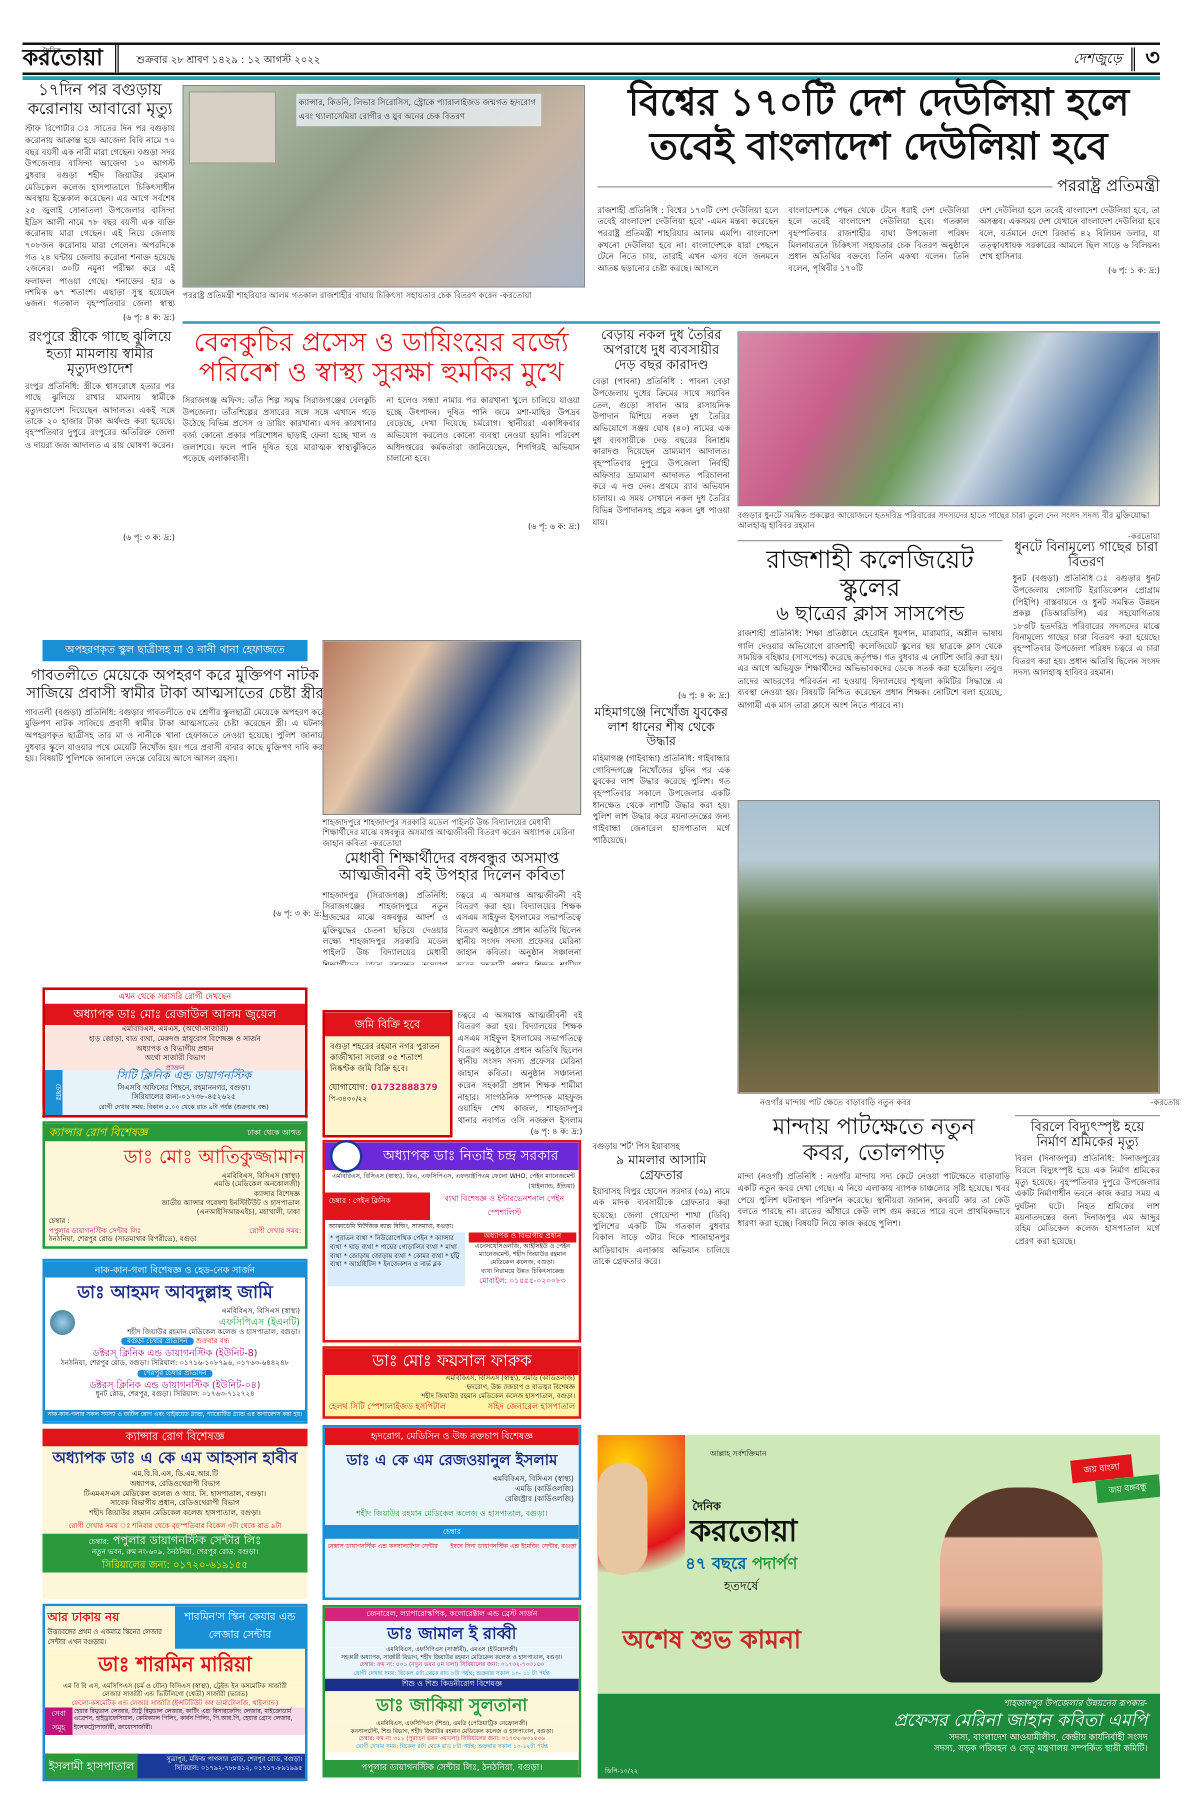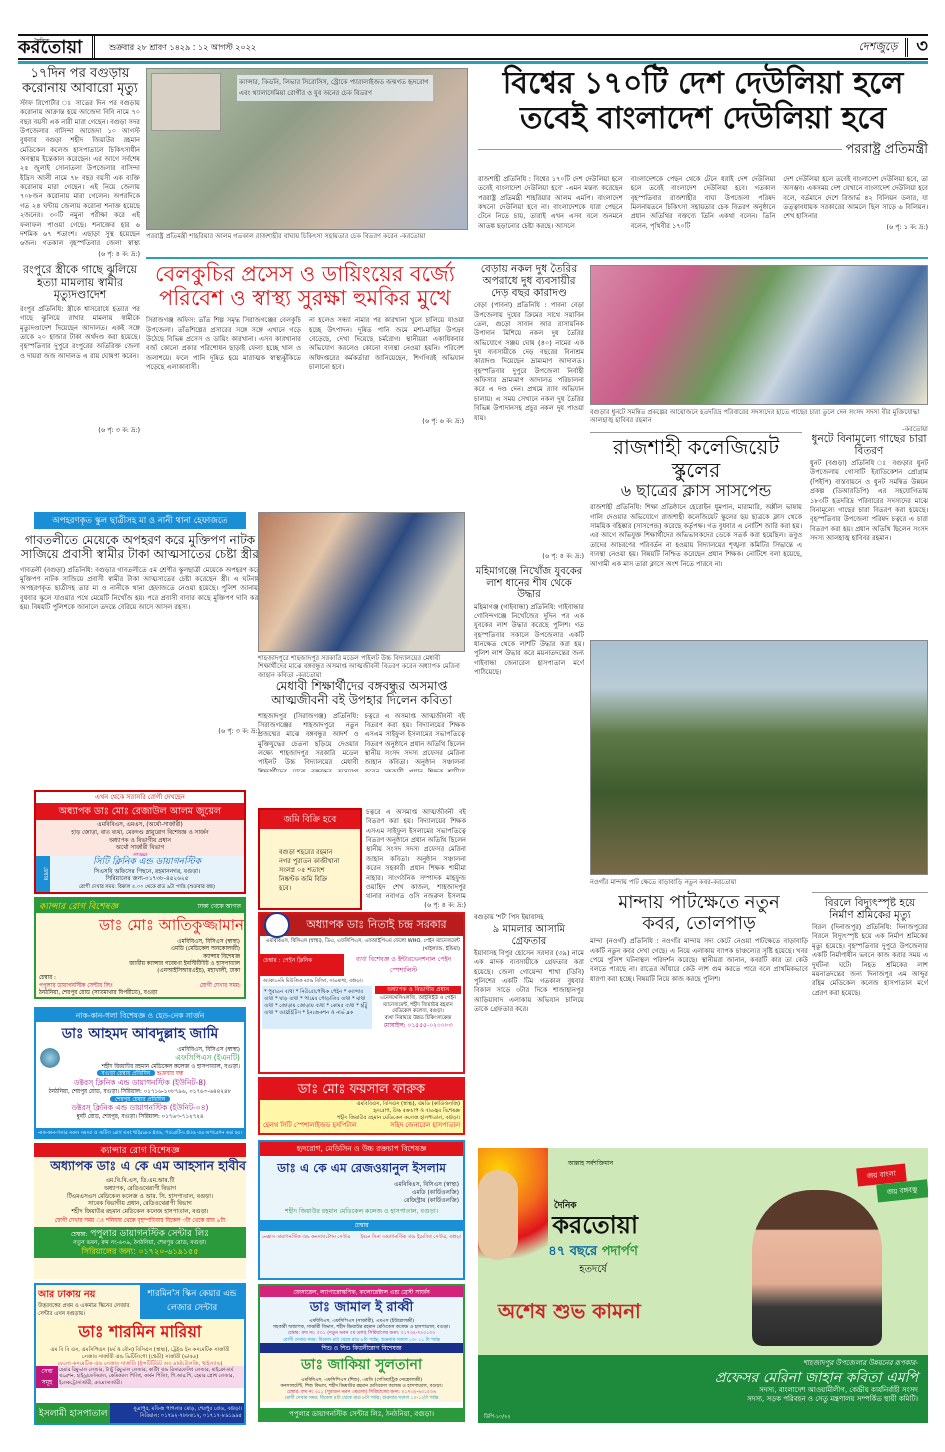--- a/index.html
+++ b/index.html
@@ -52,21 +52,21 @@
   <span>-করতোয়া</span>
 </div>
 
 <div class="abs" style="left:478px;top:66px;width:450px">
   <div class="h-big" style="font-size:30px;font-weight:bold">বিশ্বের ১৭০টি দেশ দেউলিয়া হলে</div>
   <div class="h-big" style="font-size:30px;font-weight:bold">তবেই বাংলাদেশ দেউলিয়া হবে</div>
   <div style="display:flex;align-items:center;margin-top:4px">
     <div class="rule" style="flex:1"></div>
     <div style="font-size:13px;font-family:'DejaVu Serif',serif;padding-left:4px">পররাষ্ট্র প্রতিমন্ত্রী</div>
   </div>
-  <div style="display:flex;gap:8px;margin-top:15px">
+  <div style="display:flex;gap:8px;margin-top:4px">
     <div class="body-text" style="flex:1">রাজশাহী প্রতিনিধি : বিশ্বের ১৭০টি দেশ দেউলিয়া হলে তবেই বাংলাদেশ দেউলিয়া হবে' -এমন মন্তব্য করেছেন পররাষ্ট্র প্রতিমন্ত্রী শাহরিয়ার আলম এমপি। বাংলাদেশ কখনো দেউলিয়া হবে না। বাংলাদেশকে যারা পেছনে টেনে নিতে চায়, তারাই এখন এসব বলে জনমনে আতঙ্ক ছড়ানোর চেষ্টা করছে। আসলে</div>
     <div class="body-text" style="flex:1">বাংলাদেশকে পেছন থেকে টেনে ধরাই দেশ দেউলিয়া হলে তবেই বাংলাদেশ দেউলিয়া হবে। গতকাল বৃহস্পতিবার রাজশাহীর বাঘা উপজেলা পরিষদ মিলনায়তনে চিকিৎসা সহায়তার চেক বিতরণ অনুষ্ঠানে প্রধান অতিথির বক্তব্যে তিনি একথা বলেন। তিনি বলেন, পৃথিবীর ১৭০টি</div>
     <div style="flex:1">
       <div class="body-text">দেশ দেউলিয়া হলে তবেই বাংলাদেশ দেউলিয়া হবে, তা অসম্ভব। একসময় দেশ যেখানে বাংলাদেশ দেউলিয়া হবে বলে, বর্তমানে দেশে রিজার্ভ ৪২ বিলিয়ন ডলার, যা তত্ত্বাবধায়ক সরকারের আমলে ছিল সাড়ে ৬ বিলিয়ন। শেখ হাসিনার</div>
       <div class="cont">(৬ পৃ: ১ ক: দ্র:)</div>
     </div>
   </div>
 </div>
 
 <div class="abs" style="left:146px;top:257px;width:782px;height:2px;background:#2a9fb5"></div>
@@ -104,21 +104,21 @@
   <div class="body-text" style="margin-top:3px;height:160px;overflow:hidden">রাজশাহী প্রতিনিধি: শিক্ষা প্রতিষ্ঠানে হেরোইন ধূমপান, মারামারি, অশ্লীল ভাষায় গালি দেওয়ার অভিযোগে রাজশাহী কলেজিয়েট স্কুলের ছয় ছাত্রকে ক্লাস থেকে সাময়িক বহিষ্কার (সাসপেন্ড) করেছে কর্তৃপক্ষ। গত বুধবার এ নোটিশ জারি করা হয়। এর আগে অভিযুক্ত শিক্ষার্থীদের অভিভাবকদের ডেকে সতর্ক করা হয়েছিল। তবুও তাদের আচরণের পরিবর্তন না হওয়ায় বিদ্যালয়ের শৃঙ্খলা কমিটির সিদ্ধান্তে এ ব্যবস্থা নেওয়া হয়। বিষয়টি নিশ্চিত করেছেন প্রধান শিক্ষক। নোটিশে বলা হয়েছে, আগামী এক মাস তারা ক্লাসে অংশ নিতে পারবে না।</div>
   <div class="cont">(৬ পৃ: ৩ ক: দ্র:)</div>
 </div>
 
 <div class="abs" style="left:810px;top:432px;width:118px">
   <div class="h-big" style="font-size:10.5px">ধুনটে বিনামূল্যে গাছের চারা বিতরণ</div>
   <div class="body-text" style="margin-top:3px;height:185px;overflow:hidden">ধুনট (বগুড়া) প্রতিনিধি ঃ বগুড়ার ধুনট উপজেলায় গোসাটি ইরাডিকেশন প্রোগ্রাম (পিইপি) বাস্তবায়নে ও ধুনট সমন্বিত উন্নয়ন প্রকল্প (ডিআরডিপি) এর সহযোগিতায় ১৮৩টি হতদরিদ্র পরিবারের সদস্যদের মাঝে বিনামূল্যে গাছের চারা বিতরণ করা হয়েছে। বৃহস্পতিবার উপজেলা পরিষদ চত্বরে এ চারা বিতরণ করা হয়। প্রধান অতিথি ছিলেন সংসদ সদস্য আলহাজ্ব হাবিবর রহমান।</div>
 </div>
 
 <div class="abs photo" style="left:590px;top:640px;width:338px;height:235px;background:linear-gradient(180deg,#a8c0d0 0%,#b9ccd6 20%,#5f7a48 40%,#3e5a2e 65%,#7a6a48 100%)"></div>
-<div class="abs caption" style="left:590px;top:878px;width:338px;display:flex;">
+<div class="abs caption" style="left:608px;top:878px;width:338px;display:flex;justify-content:space-between">
   <span>নওগাঁর মান্দায় পাট ক্ষেতে বাড়াবাড়ি নতুন কবর</span>
   <span>-করতোয়া</span>
 </div>
 
 <div class="abs" style="left:590px;top:892px;width:218px">
   <div class="h-big" style="font-size:18px">মান্দায় পাটক্ষেতে নতুন</div>
   <div class="h-big" style="font-size:18px">কবর, তোলপাড়</div>
   <div class="body-text" style="margin-top:4px;height:165px;overflow:hidden">মান্দা (নওগাঁ) প্রতিনিধি : নওগাঁর মান্দায় সদ্য কেটে নেওয়া পাটক্ষেতে বাড়াবাড়ি একটি নতুন কবর দেখা গেছে। এ নিয়ে এলাকায় ব্যাপক চাঞ্চল্যের সৃষ্টি হয়েছে। খবর পেয়ে পুলিশ ঘটনাস্থল পরিদর্শন করেছে। স্থানীয়রা জানান, কবরটি কার তা কেউ বলতে পারছে না। রাতের আঁধারে কেউ লাশ গুম করতে পারে বলে প্রাথমিকভাবে ধারণা করা হচ্ছে। বিষয়টি নিয়ে কাজ করছে পুলিশ।</div>
 </div>
 
@@ -146,21 +146,21 @@
   <div class="h-big" style="font-size:12px">মেধাবী শিক্ষার্থীদের বঙ্গবন্ধুর অসমাপ্ত</div>
   <div class="h-big" style="font-size:12px">আত্মজীবনী বই উপহার দিলেন কবিতা</div>
   <div style="display:flex;gap:6px;margin-top:4px">
     <div class="body-text" style="flex:1;height:60px;overflow:hidden">শাহজাদপুর (সিরাজগঞ্জ) প্রতিনিধি: সিরাজগঞ্জের শাহজাদপুরে নতুন প্রজন্মের মাঝে বঙ্গবন্ধুর আদর্শ ও মুক্তিযুদ্ধের চেতনা ছড়িয়ে দেওয়ার লক্ষ্যে শাহজাদপুর সরকারি মডেল পাইলট উচ্চ বিদ্যালয়ের মেধাবী শিক্ষার্থীদের মাঝে বঙ্গবন্ধুর অসমাপ্ত আত্মজীবনী বিতরণ করা হয়েছে।</div>
     <div class="body-text" style="flex:1;height:60px;overflow:hidden">চত্বরে এ অসমাপ্ত আত্মজীবনী বই বিতরণ করা হয়। বিদ্যালয়ের শিক্ষক এসএম সাইফুল ইসলামের সভাপতিত্বে বিতরণ অনুষ্ঠানে প্রধান অতিথি ছিলেন স্থানীয় সংসদ সদস্য প্রফেসর মেরিনা জাহান কবিতা। অনুষ্ঠান সঞ্চালনা করেন সহকারী প্রধান শিক্ষক শামীমা নাহার। সাংগঠনিক সম্পাদক মাহফুজ ওয়াহিদ শেখ কাজল, শাহজাদপুর থানার নবাগত ওসি নজরুল ইসলাম মুখ প্রমুখ। এ সময় অতিথিবৃন্দ আলোচনা শেষে সরকারি মডেল পাইলট উচ্চ</div>
   </div>
 </div>
 
 <div class="abs ad" style="left:258px;top:808px;width:104px;height:102px;background:#fff6cf">
   <div style="background:#e0141a;color:#fff;text-align:center;font-size:9px;padding:2px">জমি বিক্রি হবে</div>
-  <div style="font-size:6.5px;padding:19px;line-height:1.4">বগুড়া শহরের রহমান নগর পুরাতন কাজীখানা সংলগ্ন ০৫ শতাংশ নিষ্কণ্টক জমি বিক্রি হবে।</div>
+  <div style="font-size:6.5px;padding:4px;line-height:1.4">বগুড়া শহরের রহমান নগর পুরাতন কাজীখানা সংলগ্ন ০৫ শতাংশ নিষ্কণ্টক জমি বিক্রি হবে।</div>
   <div style="font-size:7px;padding:0 3px"><span>যোগাযোগ:</span> <b style="color:#d4237a">01732888379</b></div>
   <div style="font-size:5.5px;padding:0 3px">পি-৩৪৩০/২২</div>
 </div>
 <div class="abs" style="left:366px;top:808px;width:100px;height:102px">
   <div class="body-text" style="height:92px;overflow:hidden">চত্বরে এ অসমাপ্ত আত্মজীবনী বই বিতরণ করা হয়। বিদ্যালয়ের শিক্ষক এসএম সাইফুল ইসলামের সভাপতিত্বে বিতরণ অনুষ্ঠানে প্রধান অতিথি ছিলেন স্থানীয় সংসদ সদস্য প্রফেসর মেরিনা জাহান কবিতা। অনুষ্ঠান সঞ্চালনা করেন সহকারী প্রধান শিক্ষক শামীমা নাহার। সাংগঠনিক সম্পাদক মাহফুজ ওয়াহিদ শেখ কাজল, শাহজাদপুর থানার নবাগত ওসি নজরুল ইসলাম মুখ প্রমুখ। এ সময় অতিথিবৃন্দ আলোচনা শেষে সরকারি মডেল পাইলট উচ্চ</div>
   <div class="cont">(৬ পৃ: ৪ ক: দ্র:)</div>
 </div>
 
 <div class="abs ad" style="left:34px;top:790px;width:212px;height:95px;background:#fce6df">
   <div style="font-size:6.5px;text-align:center;color:#c00;background:#fff">এখন থেকে সরাসরি রোগী দেখছেন</div>
@@ -224,21 +224,21 @@
     <div>ঠনঠনিয়া, শেরপুর রোড, বগুড়া। সিরিয়াল: ০১৭১৬-১০৮৭৯৬, ০১৭৬৩-৬৪৪২৪৮</div>
     <span style="background:#1a8fd6;color:#fff;padding:0 5px;border-radius:5px">শেরপুর চেম্বার প্রতিদিন</span>
     <div style="color:#a0168a;font-size:7.5px">ডক্টরস্ ক্লিনিক এন্ড ডায়াগনস্টিক (ইউনিট-০৪)</div>
     <div>ধুনট রোড, শেরপুর, বগুড়া। সিরিয়াল: ০১৭৬৩-৭১২৭২৪</div>
   </div>
   <div style="position:absolute;bottom:0;left:0;right:0;background:#1a8fd6;color:#fff;font-size:4.8px;text-align:center;height:9px;line-height:9px;overflow:hidden">নাক-কান-গলার সকল সমস্যা ও জটিল রোগ এবং থাইরয়েড গ্ল্যান্ড, প্যারোটিড গ্ল্যান্ড এর অপারেশন করা হয়।</div>
 </div>
 
 <div class="abs" style="left:34px;top:1143px;width:212px;height:136px;background:#fdf6d8">
   <div style="background:#e0141a;color:#fff;font-size:9px;text-align:center;height:14px;line-height:14px">ক্যান্সার রোগ বিশেষজ্ঞ</div>
-  <div style="color:#1a2f8a;font-size:12.5px;text-align:right;font-weight:bold">অধ্যাপক ডাঃ এ কে এম আহসান হাবীব</div>
+  <div style="color:#1a2f8a;font-size:12.5px;text-align:center;font-weight:bold">অধ্যাপক ডাঃ এ কে এম আহসান হাবীব</div>
   <div style="font-size:5.8px;text-align:center;line-height:1.35" id="habib-lines">
       <div>এম.বি.বি.এস, ডি.এম.আর.টি</div>
       <div>অধ্যাপক, রেডিওথেরাপী বিভাগ</div>
       <div>টিএমএসএস মেডিকেল কলেজ ও আর. সি. হাসপাতাল, বগুড়া।</div>
       <div>সাবেক বিভাগীয় প্রধান, রেডিওথেরাপী বিভাগ</div>
       <div>শহীদ জিয়াউর রহমান মেডিকেল কলেজ হাসপাতাল, বগুড়া।</div>
     </div>
   <div style="font-size:5.6px;text-align:center;color:#e0141a">রোগী দেখার সময় ঃ শনিবার থেকে বৃহস্পতিবার বিকেল ৩টা থেকে রাত ৯টা</div>
   <div style="background:#2a9a3c;color:#fff;text-align:center;padding:1px 2px;margin-top:2px;line-height:1.25">
     <div style="font-size:9px"><span style="font-size:6px">চেম্বার:</span> <span>পপুলার ডায়াগনস্টিক সেন্টার লিঃ</span></div>
@@ -268,21 +268,21 @@
   <div style="display:flex;background:#1a3a9a;color:#fff;position:absolute;bottom:0;left:0;right:0;height:20px">
     <div style="background:#2a9a3c;font-size:9px;padding:3px">ইসলামী হাসপাতাল</div>
     <div style="flex:1;font-size:5.2px;text-align:right;padding:2px;line-height:1.4">
       <div>সুত্রাপুর, মফিজ পাগলার মোড়, শেরপুর রোড, বগুড়া।</div>
       <div>সিরিয়াল: ০১৭৯২-৭৮৮৪১২, ০১৭১৭-৮৯১৯৯৫</div>
     </div>
   </div>
 </div>
 
 <div class="abs" style="left:258px;top:912px;width:207px;height:162px;border:2px solid #e0141a;background:#fff">
-  <div style="display:flex;align-items:center;background:#b91c1c;height:22px">
+  <div style="display:flex;align-items:center;background:#6d28d9;height:22px">
     <div style="width:26px;height:26px;border-radius:50%;background:#fff;border:2px solid #1a3a9a;margin-left:4px"></div>
     <div style="flex:1;color:#fff;font-size:11px;text-align:center">অধ্যাপক ডাঃ নিতাই চন্দ্র সরকার</div>
   </div>
   <div style="font-size:5px;text-align:right;padding:1px 3px">এমবিবিএস, বিসিএস (স্বাস্থ্য), ডিএ, এফসিপিএস, এফআইপিএম ফেলো WHO, পেইন ম্যানেজমেন্ট (থাইল্যান্ড, ইন্ডিয়া)</div>
   <div style="display:flex">
     <div style="width:84px;background:#e0141a;color:#fff;font-size:5.8px;padding:1px 3px">চেম্বার : পেইন ক্লিনিক</div>
     <div style="flex:1;color:#c0157a;font-size:6.2px;text-align:center">ব্যথা বিশেষজ্ঞ ও ইন্টারভেনশনাল পেইন স্পেশালিস্ট</div>
   </div>
   <div style="font-size:4.8px;padding:1px 3px;width:120px">অ্যাকাডেমি মিউজিক ব্যান্ড বিল্ডিং, সাতমাথা, বগুড়া।</div>
   <div style="display:flex;gap:3px;padding:0 2px">

